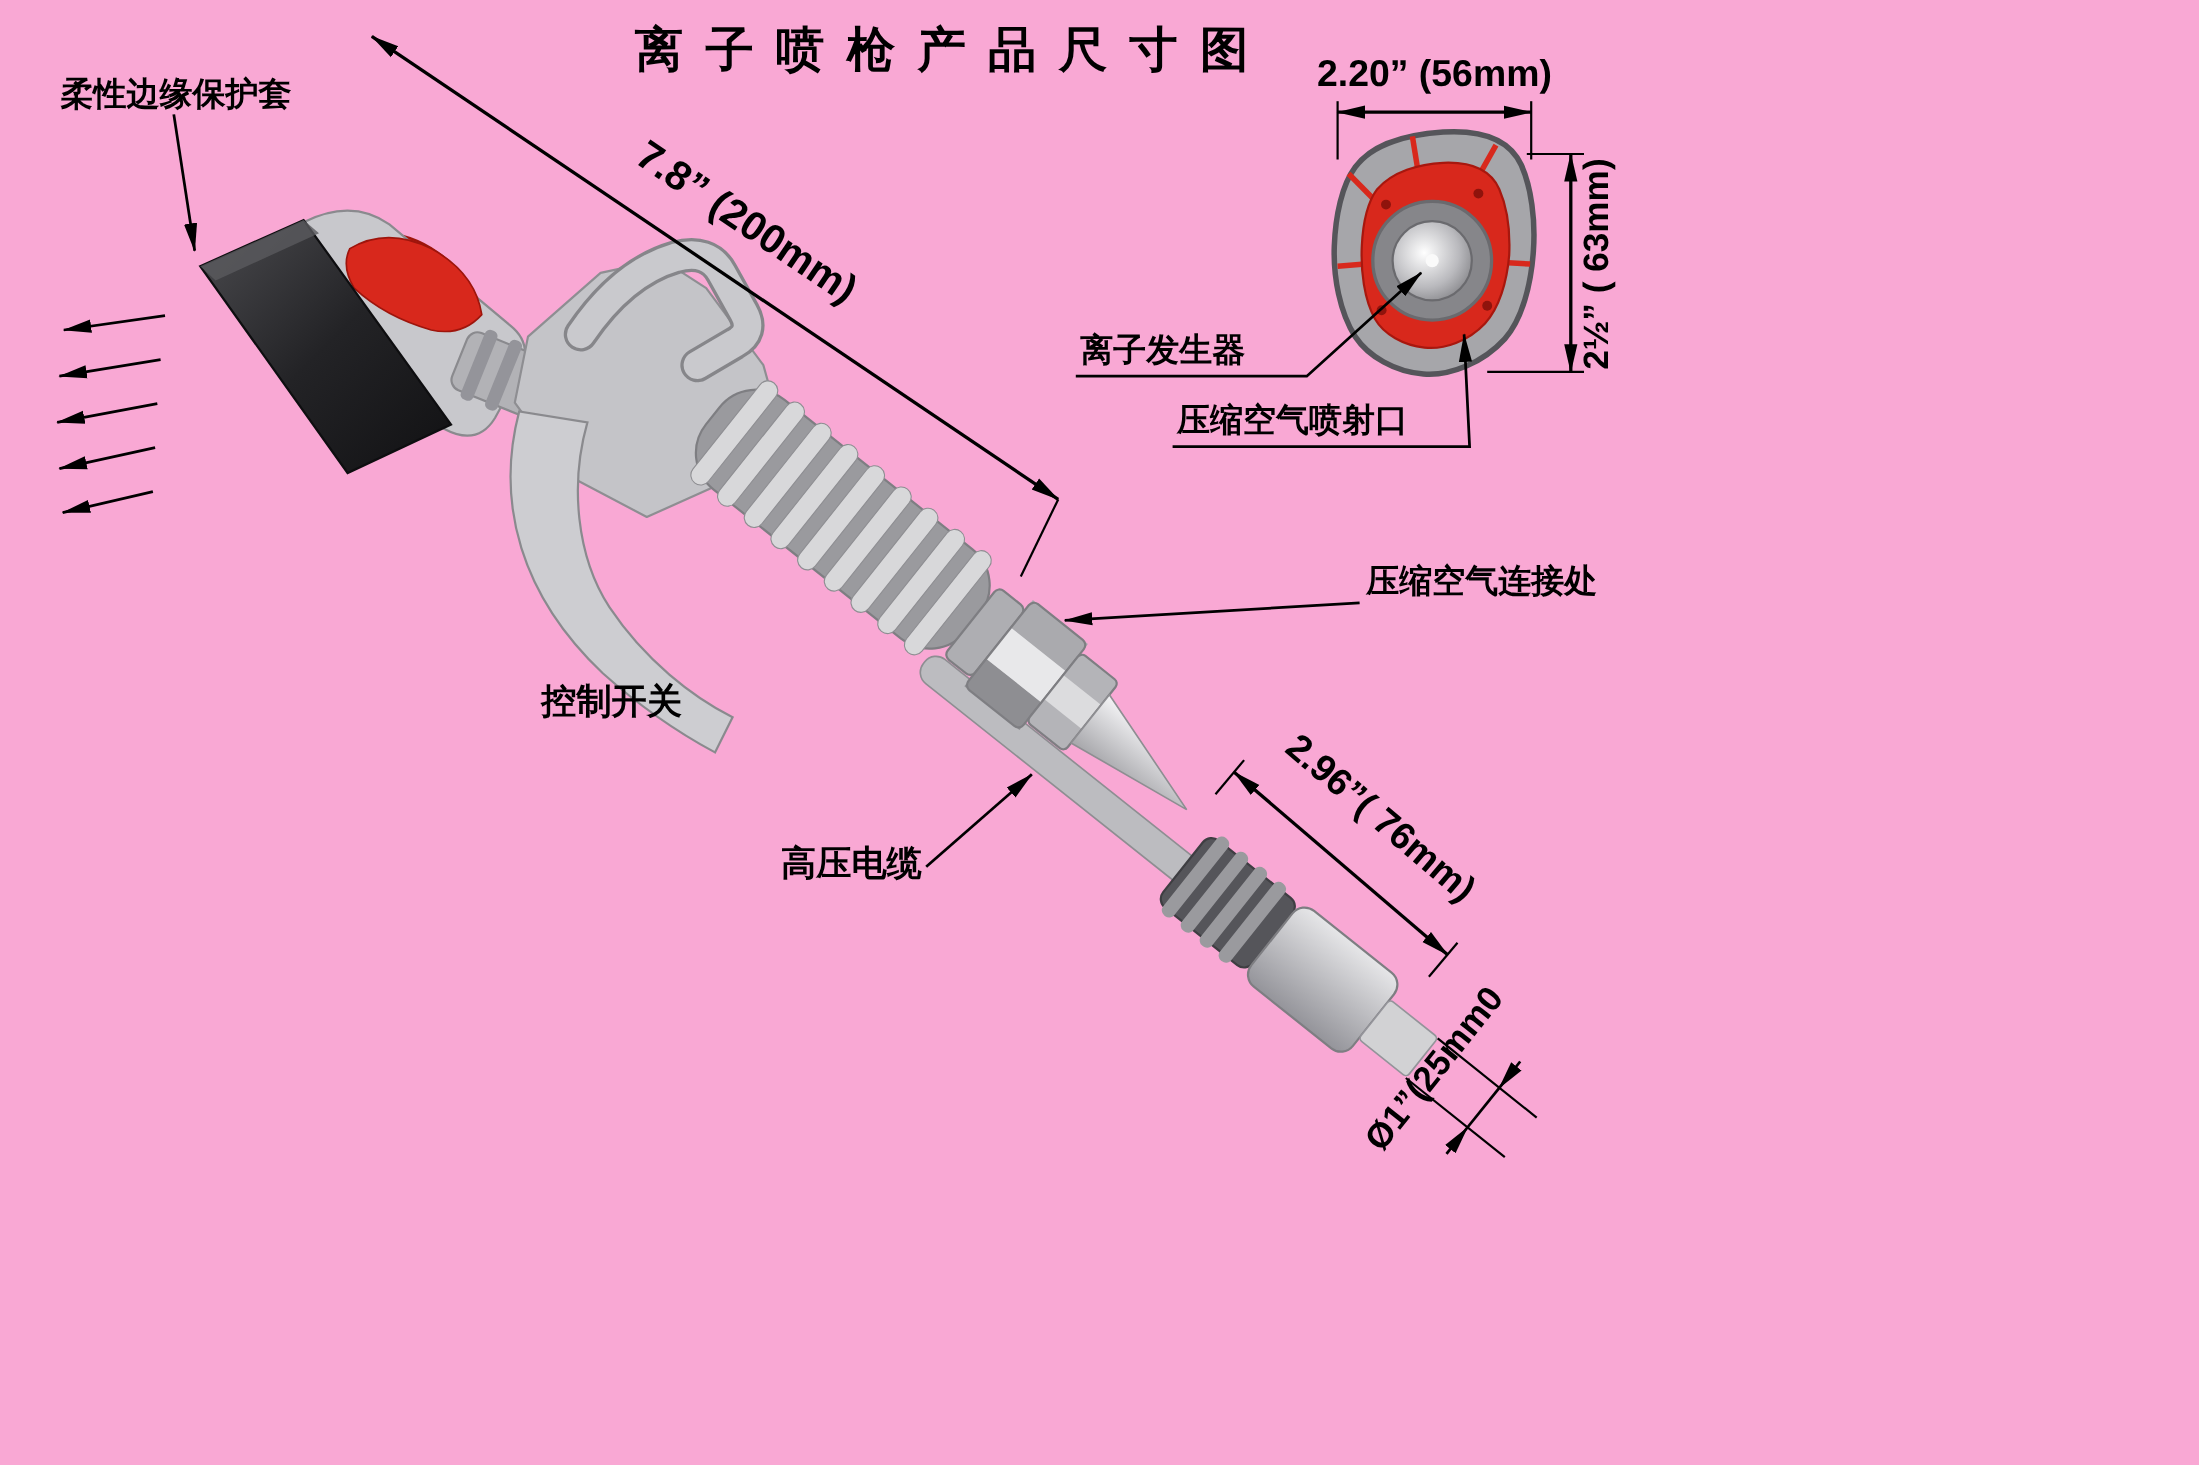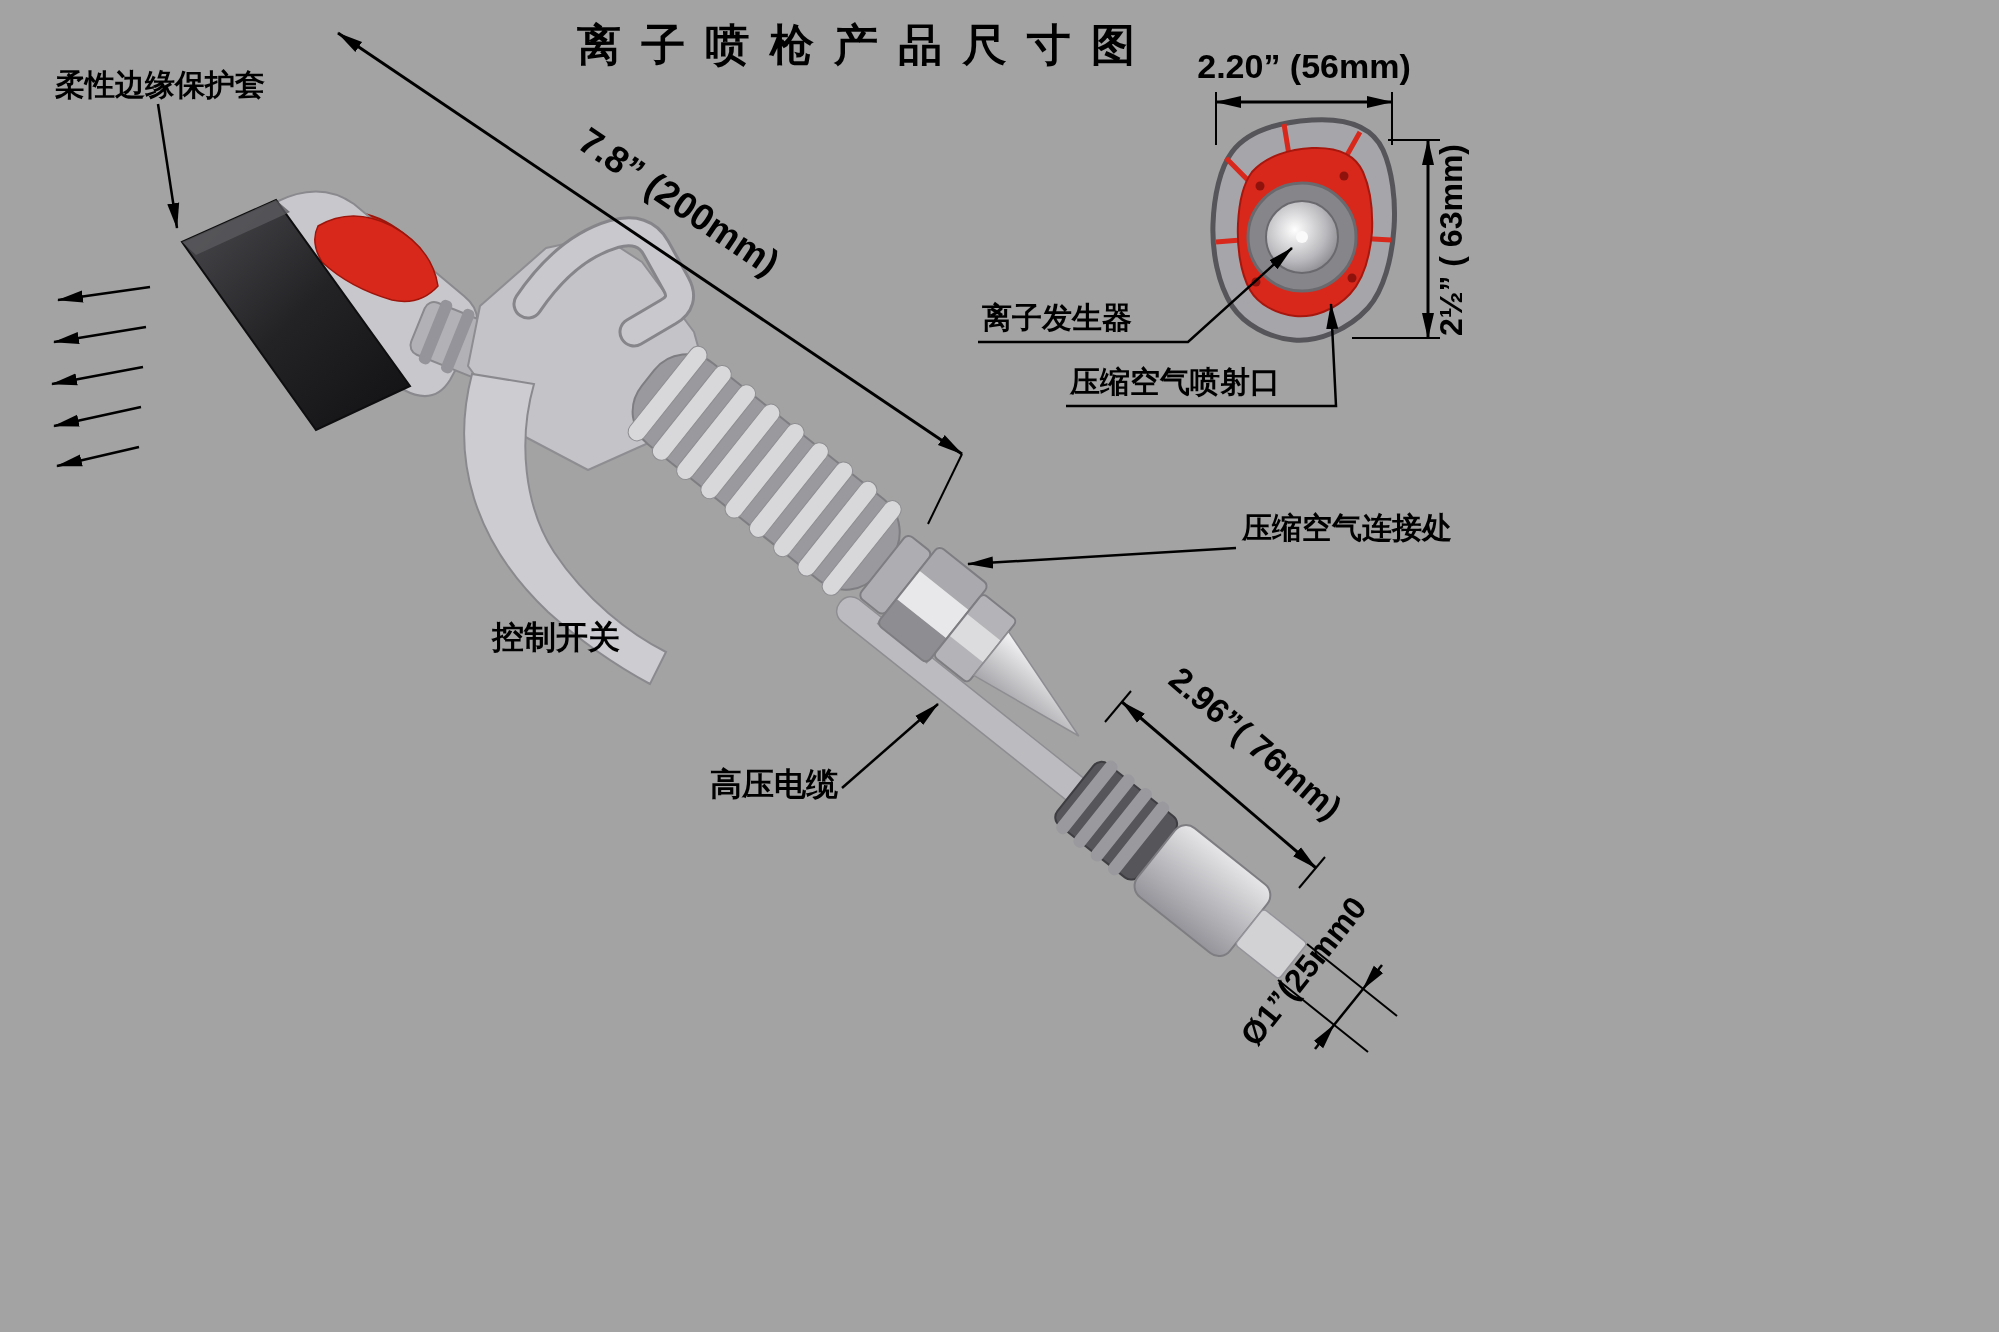--- a/index.html
+++ b/index.html
@@ -1,17 +1,17 @@
 <!DOCTYPE html>
 <html><head>
 <meta charset="utf-8">
 <style>
   html,body{margin:0;padding:0;background:#ffffff;}
   body{font-family:"Liberation Sans", sans-serif;}
-  .stage{width:1999px;height:1332px;position:relative;background:#a3a3a3;overflow:hidden;}
+  .stage{width:1999px;height:1332px;position:relative;background:#f9a8d4;overflow:hidden;}
   svg text{font-family:"Liberation Sans","DejaVu Sans",sans-serif;fill:#000;}
   .cn{font-weight:bold;}
   .dim{font-weight:600;}
   .title{font-weight:bold;letter-spacing:4px;}
 </style>
 </head>
 <body>
 
 <div class="stage">
 <svg width="1999" height="1332" viewBox="0 0 1999 1332" xmlns="http://www.w3.org/2000/svg">

